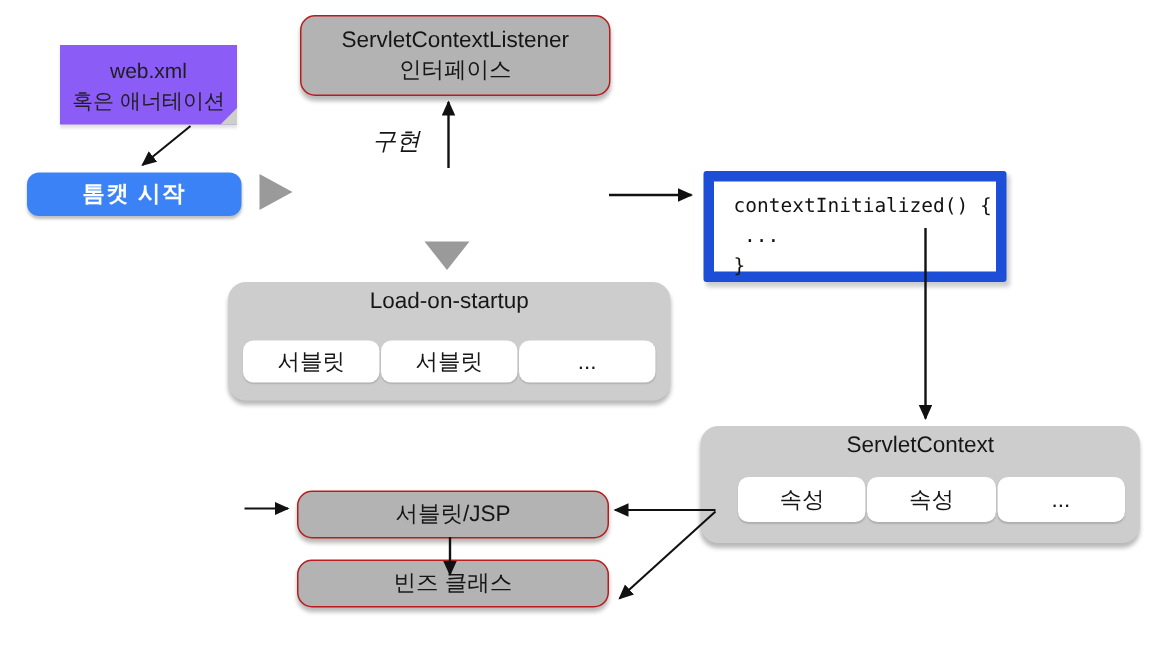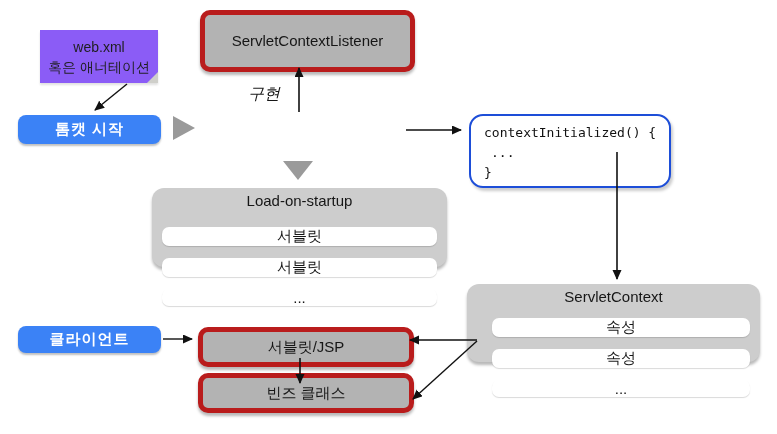--- a/index.html
+++ b/index.html
@@ -12,50 +12,50 @@
   .note{
     background:#8b5cf6;text-align:center;font-size:14px;line-height:1.45;
     padding-top:7px;box-shadow:0 2px 2px rgba(0,0,0,.12);
   }
   .note-fold{
     position:absolute;right:0;bottom:0;width:0;height:0;
     border-left:11px solid transparent;border-bottom:11px solid #cfcfca;
   }
   
   .gbox{
-    background:#b3b3b3;border:5px solid #b91c1c;border-radius:10px;
+    background:#b3b3b3;border:1px solid #b91c1c;border-radius:10px;
     box-shadow:0 3px 3px rgba(0,0,0,.28);
     display:flex;align-items:center;justify-content:center;flex-direction:column;
     font-size:15px;color:#161616;text-align:center;line-height:1.35;
   }
   
   .dbox{
     background:#3b82f6;border-radius:8px;box-shadow:0 2px 2px rgba(0,0,0,.25);
     display:flex;align-items:center;justify-content:center;
     color:#ffffff;font-weight:bold;font-size:15px;letter-spacing:1px;
   }
   
   .container-box{
     background:#cdcdcd;border-radius:12px;box-shadow:0 3px 3px rgba(0,0,0,.28);
   }
   .container-title{
     position:absolute;left:0;right:0;top:4px;text-align:center;
     font-size:15px;color:#161616;
   }
   .item-row{
-    position:absolute;left:10px;right:10px;display:flex;gap:12px;flex-direction:column;
+    position:absolute;left:10px;right:10px;display:flex;gap:1px;
   }
   .white-item{
     flex:1;background:#ffffff;border-radius:7px;height:100%;
     display:flex;align-items:center;justify-content:center;
     font-size:15px;color:#161616;box-shadow:0 1px 1px rgba(0,0,0,.15);
   }
   
   .code-box{
-    background:#ffffff;border:2px solid #1d4ed8;border-radius:14px;
+    background:#ffffff;border:7px solid #1d4ed8;border-radius:2px;
     box-shadow:2px 3px 3px rgba(0,0,0,.2);
     font-family:"DejaVu Sans Mono","Liberation Mono",monospace;
     font-size:13px;line-height:1.55;color:#111;padding:7px 0 0 13px;
     box-sizing:border-box;
   }
   .code-line2{padding-left:7px;}
   .label{font-size:16px;color:#161616;font-style:italic;}
   svg.overlay{position:absolute;left:0;top:0;z-index:10;pointer-events:none;}
 </style>
 </head>
@@ -64,20 +64,21 @@
 <div class="canvas">
 
   <div class="abs note" style="left:40px;top:30px;width:118px;height:46px;">
     <div>web.xml</div>
     <div>혹은 애너테이션</div>
     <div class="note-fold"></div>
   </div>
 
   <div class="abs gbox" style="left:200px;top:10px;width:205px;height:52px;">
     <div>ServletContextListener</div>
+    <div>인터페이스</div>
   </div>
 
   <div class="abs label" style="left:248px;top:84px;">구현</div>
 
   <div class="abs dbox" style="left:18px;top:115px;width:143px;height:29px;">톰캣 시작</div>
 
 
   <div class="abs code-box" style="left:469px;top:114px;width:202px;height:74px;">
     <div>contextInitialized() {</div>
     <div class="code-line2">...</div>
@@ -95,21 +96,20 @@
 
   <div class="abs container-box" style="left:467px;top:284px;width:293px;height:78px;">
     <div class="container-title">ServletContext</div>
     <div class="item-row" style="bottom:14px;height:30px;padding-left:15px;">
       <div class="white-item">속성</div>
       <div class="white-item">속성</div>
       <div class="white-item">...</div>
     </div>
   </div>
 
-  <div class="abs dbox" style="left:18px;top:326px;width:143px;height:27px;">클라이언트</div>
 
   <div class="abs gbox" style="left:198px;top:327px;width:206px;height:30px;">서블릿/JSP</div>
 
   <div class="abs gbox" style="left:198px;top:373px;width:206px;height:30px;">빈즈 클래스</div>
 
   <svg class="overlay" width="777" height="434" viewBox="0 0 777 434">
     <defs>
       <marker id="ah" markerWidth="11" markerHeight="10" refX="9" refY="4.5" orient="auto" markerUnits="userSpaceOnUse">
         <path d="M0,0 L10,4.5 L0,9 z" fill="#111"></path>
       </marker>

